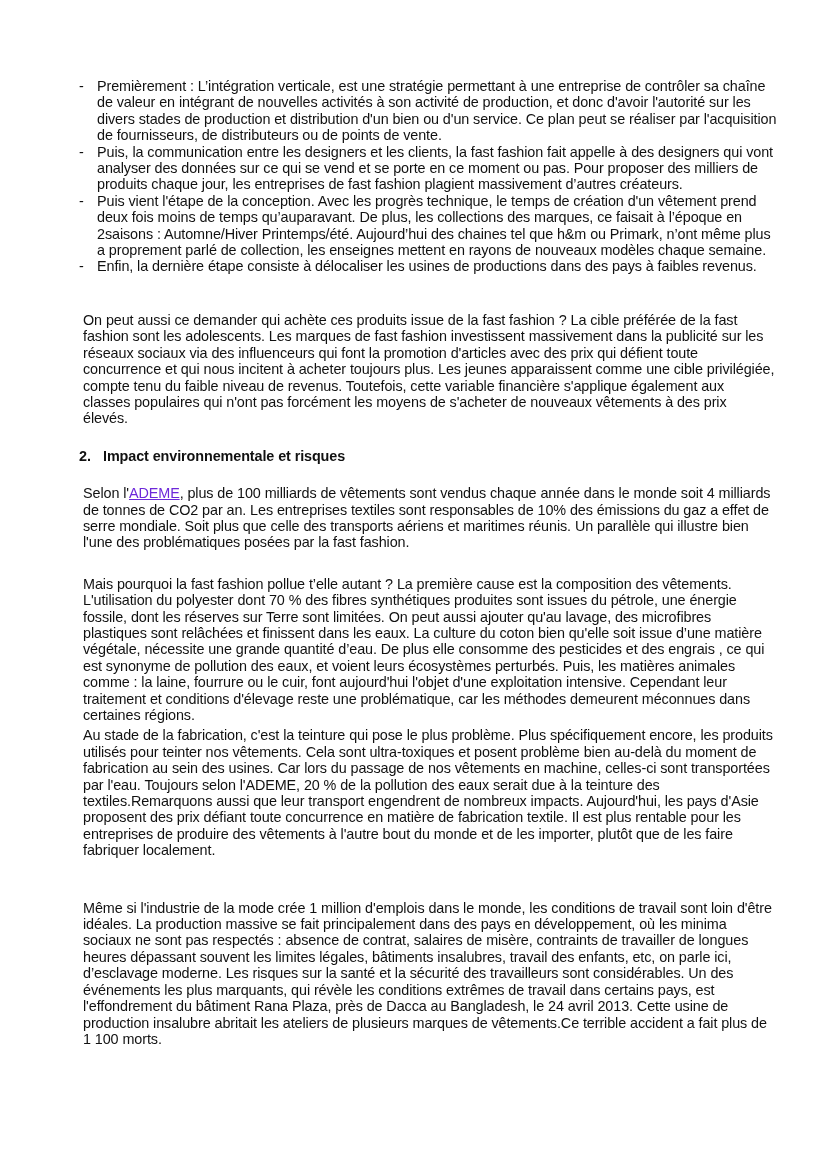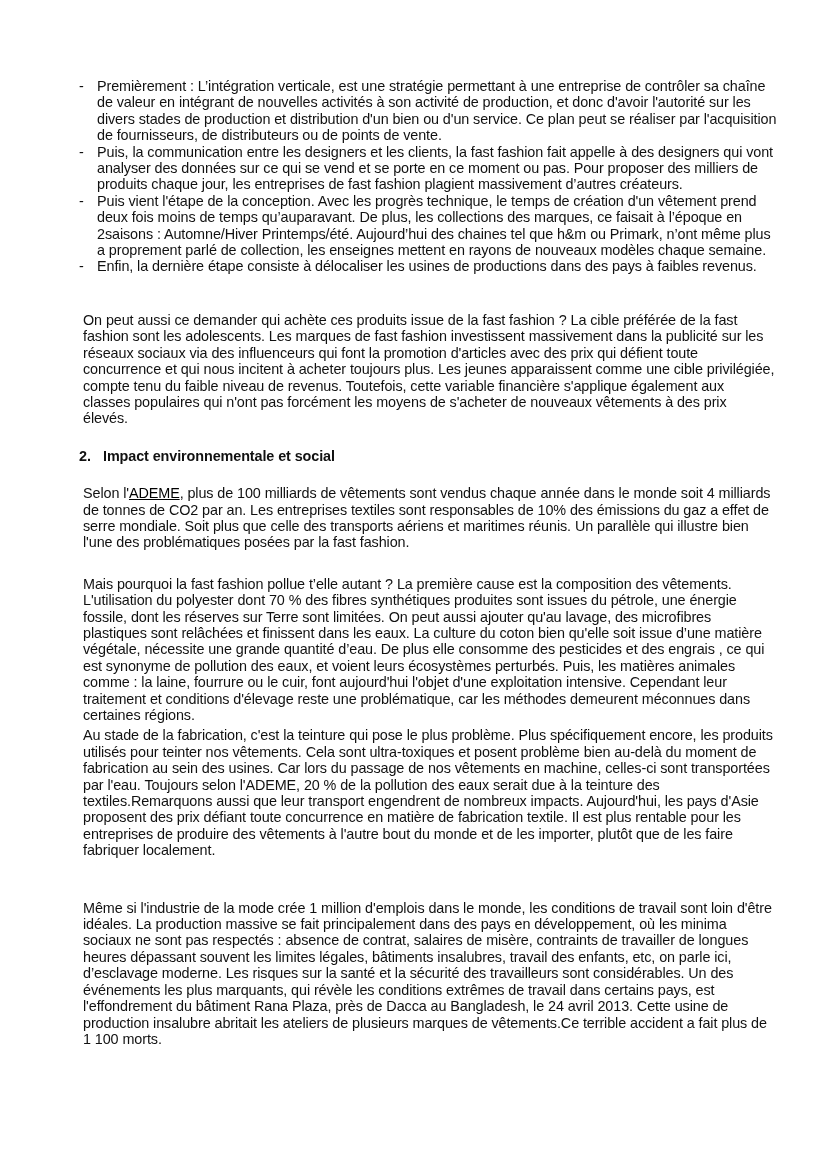--- a/index.html
+++ b/index.html
@@ -50,21 +50,21 @@
       margin: 0;
       font-size: 14.4px;
       font-weight: bold;
       line-height: 16.4px;
     }
     h2.section .num {
       display: inline-block;
       width: 24px;
     }
     a.link {
-      color: #000000;
+      color: #6d28d9;
       text-decoration: underline;
     }
   </style>
 </head>
 <body>
 
 <div class="page">
 
   <ul class="bullets">
     <li>
@@ -85,21 +85,21 @@
     </li>
   </ul>
 
   <div class="gap-after-bullets"></div>
 
   <p>On peut aussi ce demander qui achète ces produits issue de la fast fashion ? La cible préférée de la fast fashion sont les adolescents. Les marques de fast fashion investissent massivement dans la publicité sur les réseaux sociaux via des influenceurs qui font la promotion d'articles avec des prix qui défient toute concurrence et qui nous incitent à acheter toujours plus. Les jeunes apparaissent comme une cible privilégiée, compte tenu du faible niveau de revenus. Toutefois, cette variable financière s'applique également aux classes populaires qui n'ont pas forcément les moyens de s'acheter de nouveaux vêtements à des prix élevés.</p>
 
   <div class="gap-17"></div>
 
   <h2 class="section">
-    <span class="num">2.</span><span>Impact environnementale et social</span>
+    <span class="num">2.</span><span>Impact environnementale et risques</span>
   </h2>
 
   <div class="gap-17"></div>
 
   <p><span>Selon l'</span><a class="link" href="#">ADEME</a><span>, plus de 100 milliards de vêtements sont vendus chaque année dans le monde soit 4 milliards de tonnes de CO2 par an. Les entreprises textiles sont responsables de 10% des émissions du gaz a effet de serre mondiale. Soit plus que celle des transports aériens et maritimes réunis. Un parallèle qui illustre bien l'une des problématiques posées par la fast fashion.</span></p>
 
   <div class="gap-17"></div>
 
   <p>Mais pourquoi la fast fashion pollue t’elle autant ? La première cause est la composition des vêtements. L'utilisation du polyester dont 70 % des fibres synthétiques produites sont issues du pétrole, une énergie fossile, dont les réserves sur Terre sont limitées. On peut aussi ajouter qu'au lavage, des microfibres plastiques sont relâchées et finissent dans les eaux. La culture du coton bien qu'elle soit issue d’une matière végétale, nécessite une grande quantité d’eau. De plus elle consomme des pesticides et des engrais , ce qui est synonyme de pollution des eaux, et voient leurs écosystèmes perturbés. Puis, les matières animales comme : la laine, fourrure ou le cuir, font aujourd'hui l'objet d'une exploitation intensive. Cependant leur traitement et conditions d'élevage reste une problématique, car les méthodes demeurent méconnues dans certaines régions.</p>
   <p>Au stade de la fabrication, c'est la teinture qui pose le plus problème. Plus spécifiquement encore, les produits utilisés pour teinter nos vêtements. Cela sont ultra-toxiques et posent problème bien au-delà du moment de fabrication au sein des usines. Car lors du passage de nos vêtements en machine, celles-ci sont transportées par l'eau. Toujours selon l'ADEME, 20 % de la pollution des eaux serait due à la teinture des textiles.Remarquons aussi que leur transport engendrent de nombreux impacts. Aujourd'hui, les pays d'Asie proposent des prix défiant toute concurrence en matière de fabrication textile. Il est plus rentable pour les entreprises de produire des vêtements à l'autre bout du monde et de les importer, plutôt que de les faire fabriquer localement.</p>

